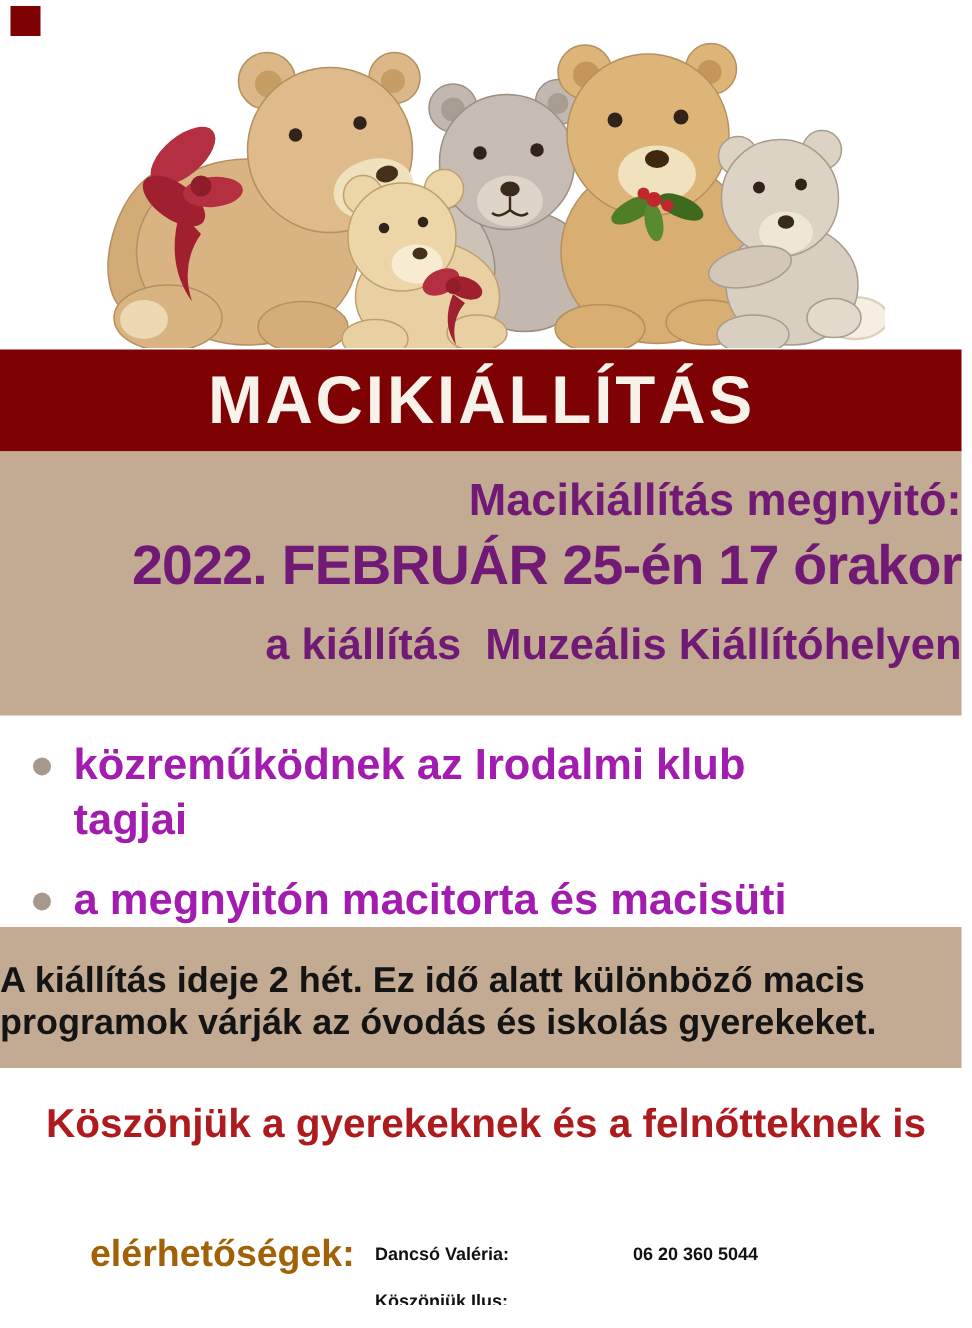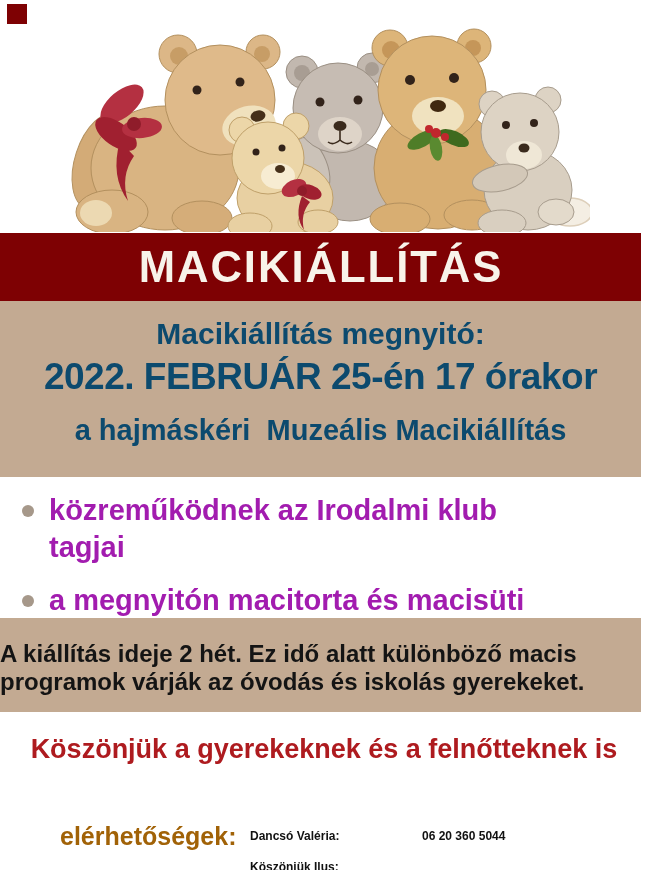--- a/index.html
+++ b/index.html
@@ -9,21 +9,21 @@
   }
   .corner-mark{position:absolute;left:7px;top:4px;width:20px;height:20px;background:#7e0103;}
   .bears{position:absolute;left:50px;top:16px;width:540px;height:216px;}
   .band{position:absolute;left:0;width:641px;}
   .banner{top:233px;height:68px;background:#7e0103;display:flex;align-items:center;justify-content:center;}
   .title{
     color:#f8f3ea;font-size:45px;font-weight:bold;letter-spacing:2px;
     transform:scaleX(0.97);white-space:nowrap;
   }
   .beige1{top:301px;height:176px;background:#c3aa92;}
-  .beige1 .l{position:absolute;left:0;width:100%;text-align:center;color:#0c4a6e;font-weight:bold;white-space:pre;}
+  .beige1 .l{position:absolute;left:0;width:100%;text-align:right;color:#701a75;font-weight:bold;white-space:pre;}
   .open-heading{top:16px;font-size:30px;}
   .open-datetime{top:55px;font-size:37px;letter-spacing:-0.5px;}
   .open-venue{top:113px;font-size:29px;}
   .bullet-list{position:absolute;left:22px;top:492px;width:600px;}
   .bullet-item{position:relative;display:flex;align-items:flex-start;color:#a21caf;font-weight:bold;font-size:29px;line-height:37px;}
   .bullet-item + .bullet-item{margin-top:16px;}
   .dot{flex:0 0 auto;width:12px;height:12px;border-radius:50%;background:#a6988a;margin:13px 15px 0 0;}
   .bullet-text{max-width:525px;}
   .beige2{top:618px;height:94px;background:#c3aa92;}
   .beige2 .l{position:absolute;left:0;width:100%;text-align:left;color:#141414;font-weight:bold;font-size:24px;}
@@ -146,21 +146,21 @@
     </g>
   </svg>
 
   <div class="band banner">
     <div class="title">MACIKIÁLLÍTÁS</div>
   </div>
 
   <div class="band beige1">
     <div class="l open-heading">Macikiállítás megnyitó:</div>
     <div class="l open-datetime">2022. FEBRUÁR 25-én 17 órakor</div>
-    <div class="l open-venue">a hajmáskéri  Muzeális Macikiállítás</div>
+    <div class="l open-venue">a kiállítás  Muzeális Kiállítóhelyen</div>
   </div>
 
   <div class="bullet-list">
     <div class="bullet-item">
       <span class="dot"></span>
       <span class="bullet-text">közreműködnek az Irodalmi klub tagjai</span>
     </div>
     <div class="bullet-item">
       <span class="dot"></span>
       <span class="bullet-text">a megnyitón macitorta és macisüti vár benneteket</span>

